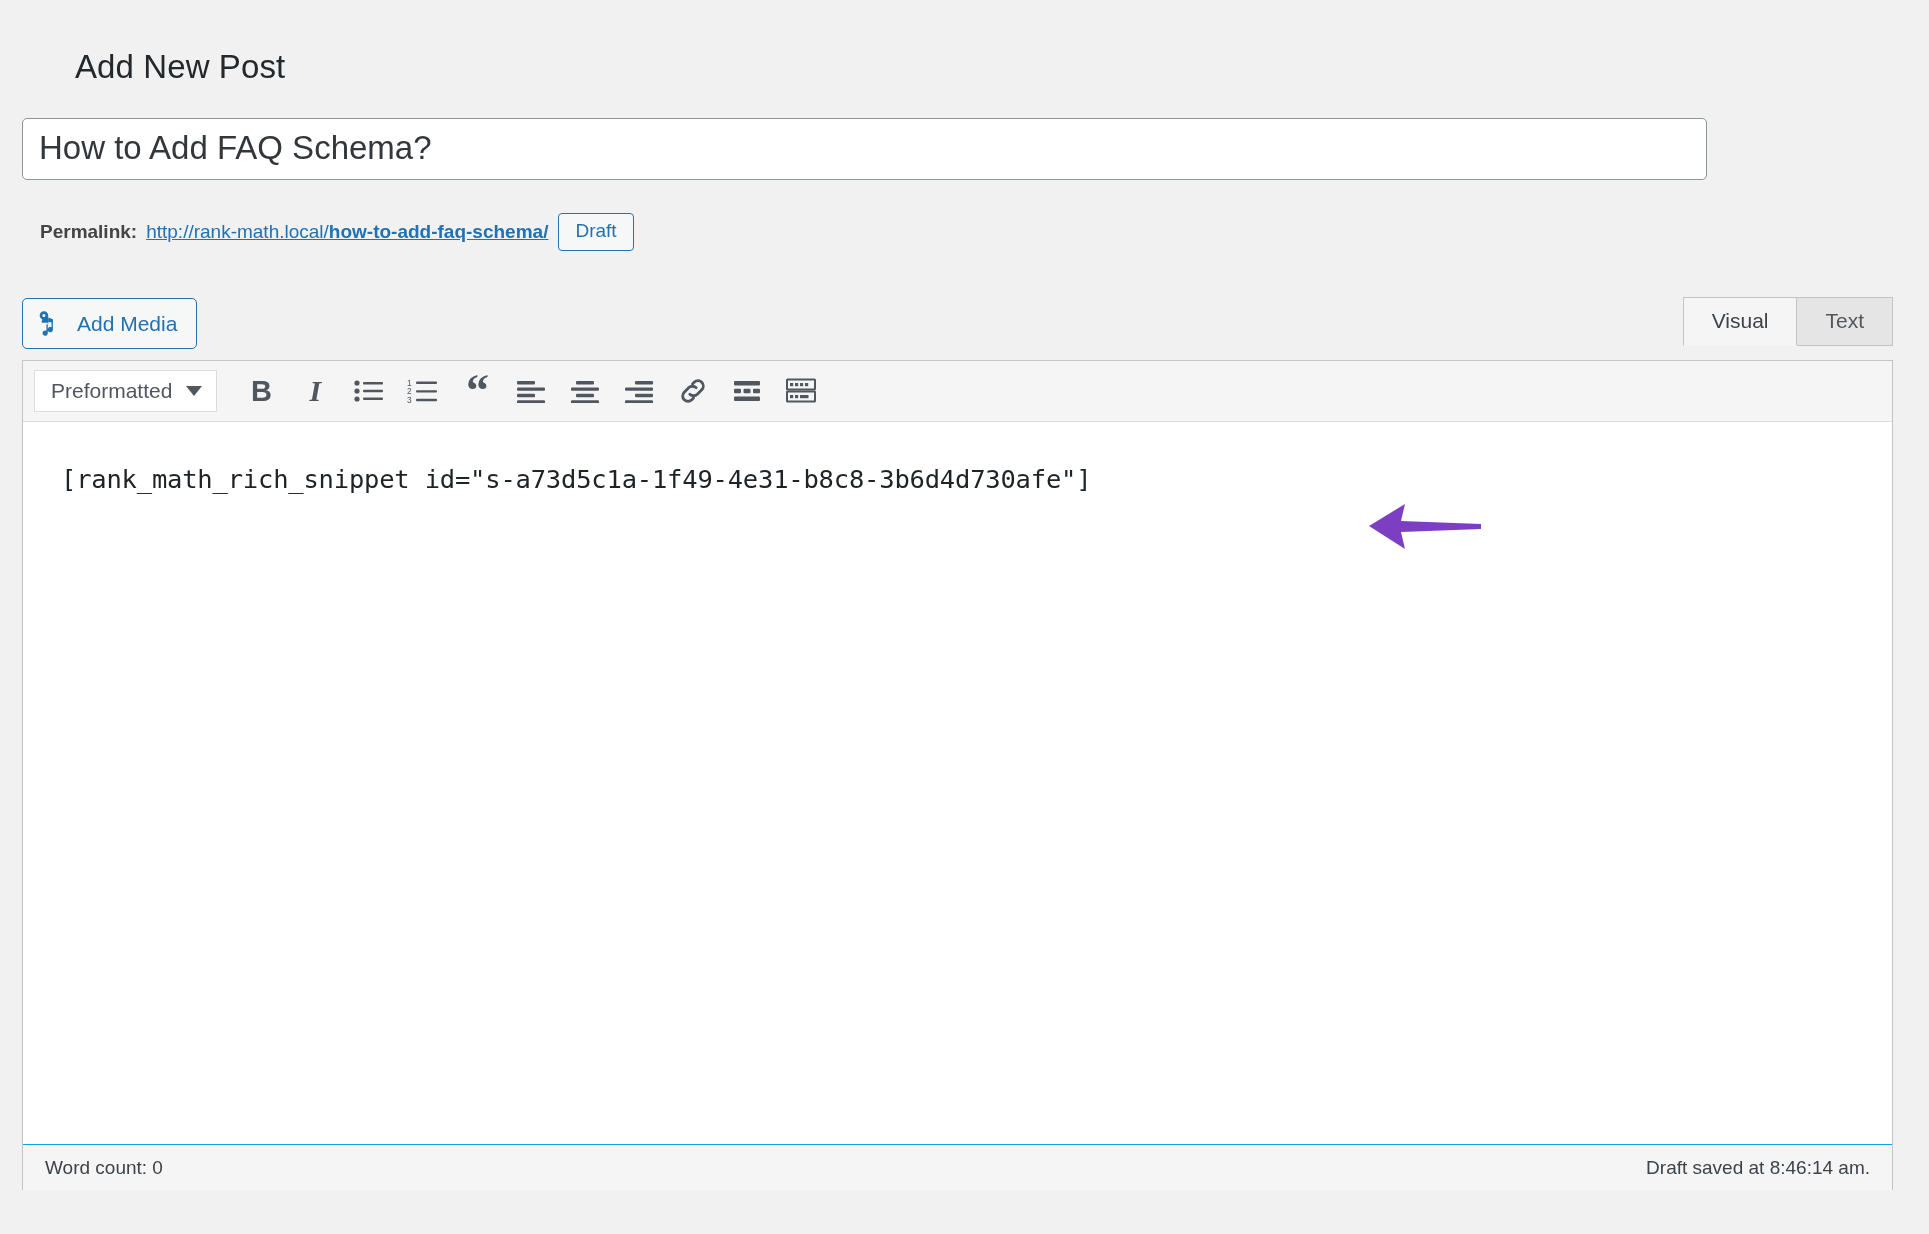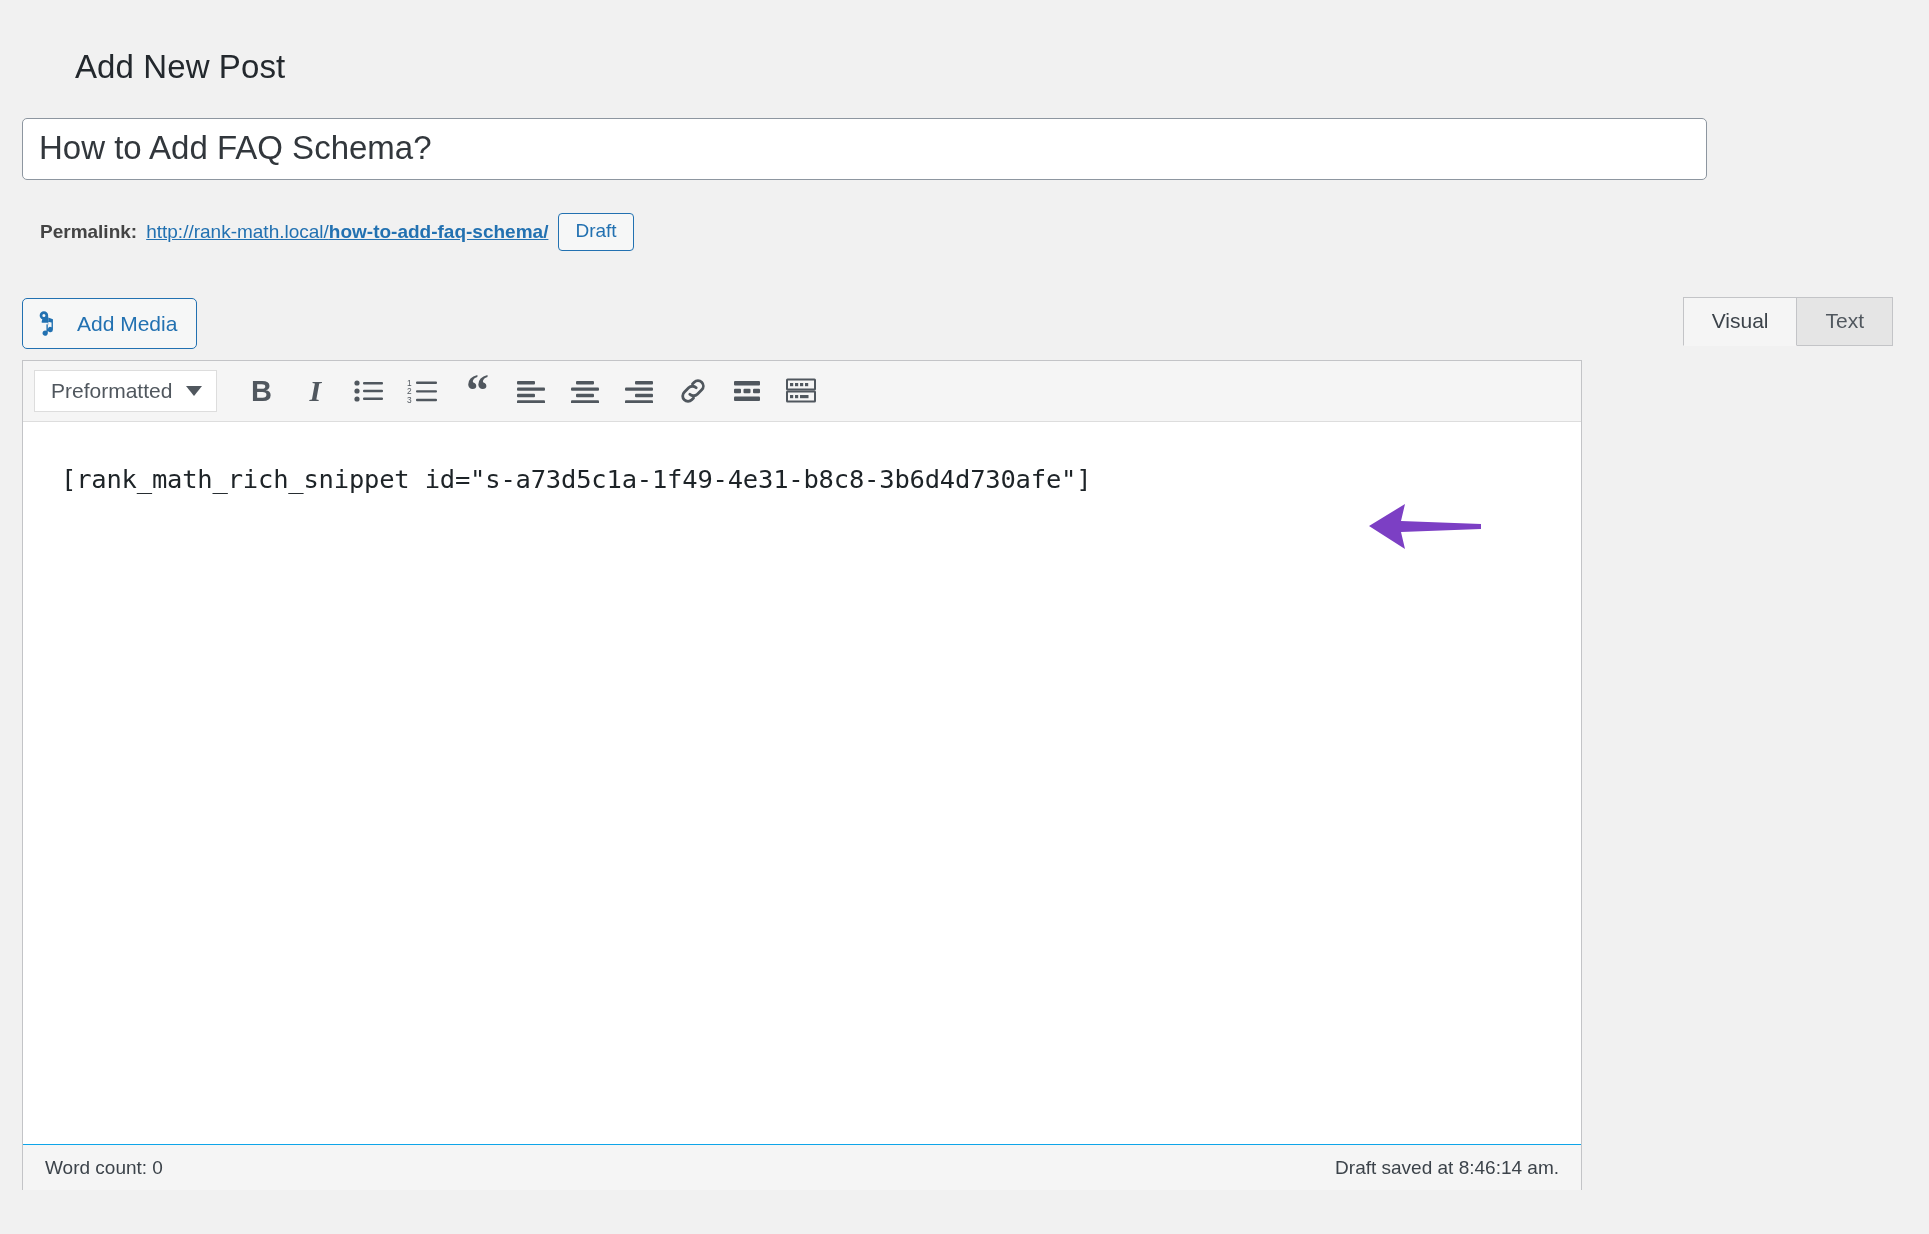--- a/index.html
+++ b/index.html
@@ -140,21 +140,21 @@
     border-bottom-color: #f5f5f5;
     color: #3c434a;
     z-index: 2;
   }
 
   
   #editor-frame {
     position: absolute;
     left: 22px;
     top: 360px;
-    width: 1560px;
+    width: 1871px;
     height: 830px;
     box-sizing: border-box;
     border: 1px solid #c3c4c7;
     background: #b91c1c;
   }
 
   
   #editor-toolbar {
     height: 61px;
     box-sizing: border-box;

